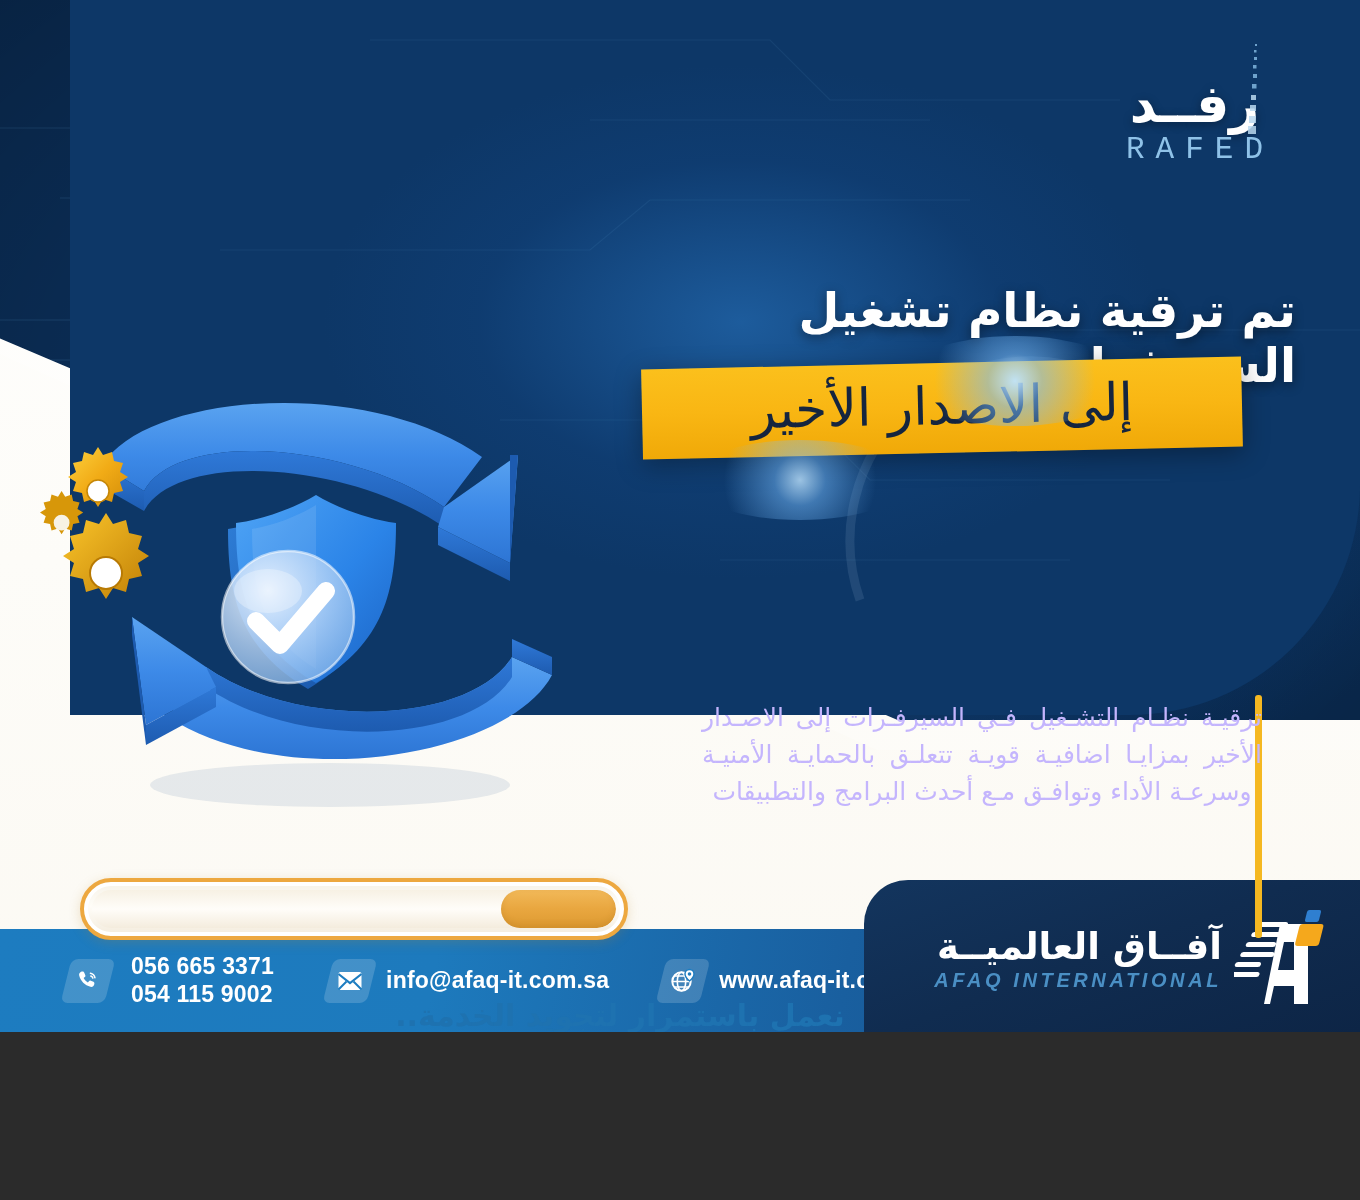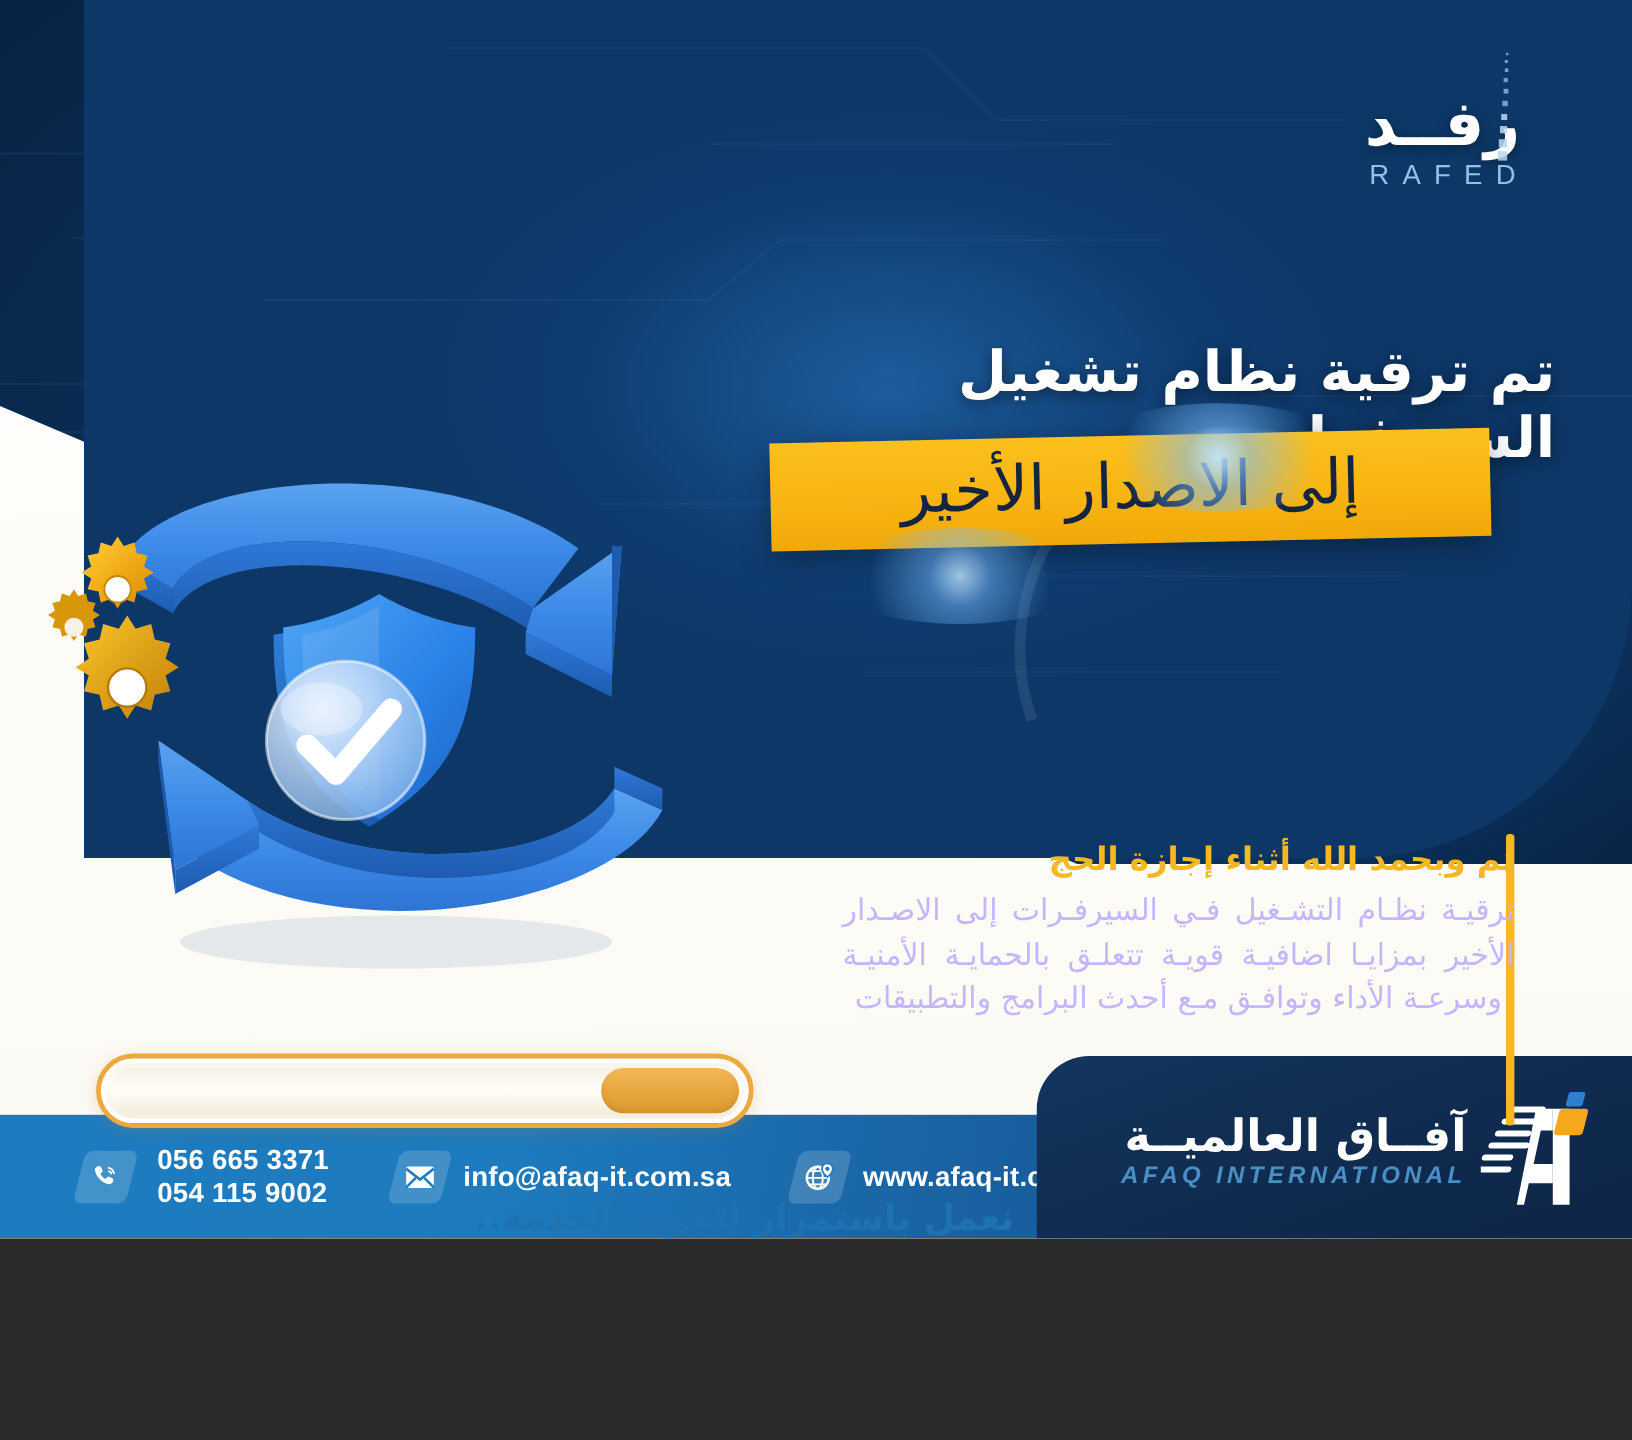--- a/index.html
+++ b/index.html
@@ -66,22 +66,22 @@
     position:absolute; right:86px; top:78px; text-align:center; z-index:14;
   }
   .rafed-ar{
     font-family:"DejaVu Sans", sans-serif;
     font-size:52px; font-weight:700; color:#ffffff;
     letter-spacing:1px; line-height:1;
     text-shadow:0 2px 10px rgba(0,0,0,.35);
   }
   .rafed-en{
     margin-top:2px;
-    font-family:Liberation Sans, sans-serif;
-    font-size:23px; font-weight:400; color:#8fc2e8;
+    font-family:Liberation Mono, monospace;
+    font-size:31px; font-weight:400; color:#8fc2e8;
     letter-spacing:11px; padding-left:11px;
   }
   .rafed-dots{
     position:absolute; right:10px; top:-36px; width:16px; height:92px;
     opacity:.85;
   }
 
   
   .headline{
     position:absolute; right:64px; top:283px; z-index:15;
@@ -476,21 +476,20 @@
 
       <g transform="translate(0,96) scale(0.72)">
         <path d="M30 0 l5 8 9-3 2 9 9 2 -3 9 8 5 -8 5 3 9 -9 2 -2 9 -9-3 -5 8 -5-8 -9 3 -2-9 -9-2 3-9 -8-5 8-5 -3-9 9-2 2-9 9 3 z" fill="#d79709"></path>
         <circle cx="30" cy="44" r="11" fill="#f7f2e4"></circle>
       </g>
     </g>
   </svg>
 
   <div class="accent-line" style="right:98px; top:695px;"></div>
   <div class="body-block">
-    <div class="body-lead">تم وبحمد الله أثناء إجازة الحج</div>
     <div class="body-text">ترقيـة نظـام التشـغيل فـي السيرفـرات إلى الاصـدار الأخير بمزايـا اضافيـة قويـة تتعلـق بالحمايـة الأمنيـة وسرعـة الأداء وتوافـق مـع أحدث البرامج والتطبيقات</div>
   </div>
 
   <div class="pbar-outer">
     <div class="pbar-track">
       <div class="pbar-fill" style="width:22%"></div>
     </div>
   </div>
 
   <div class="slogan">

